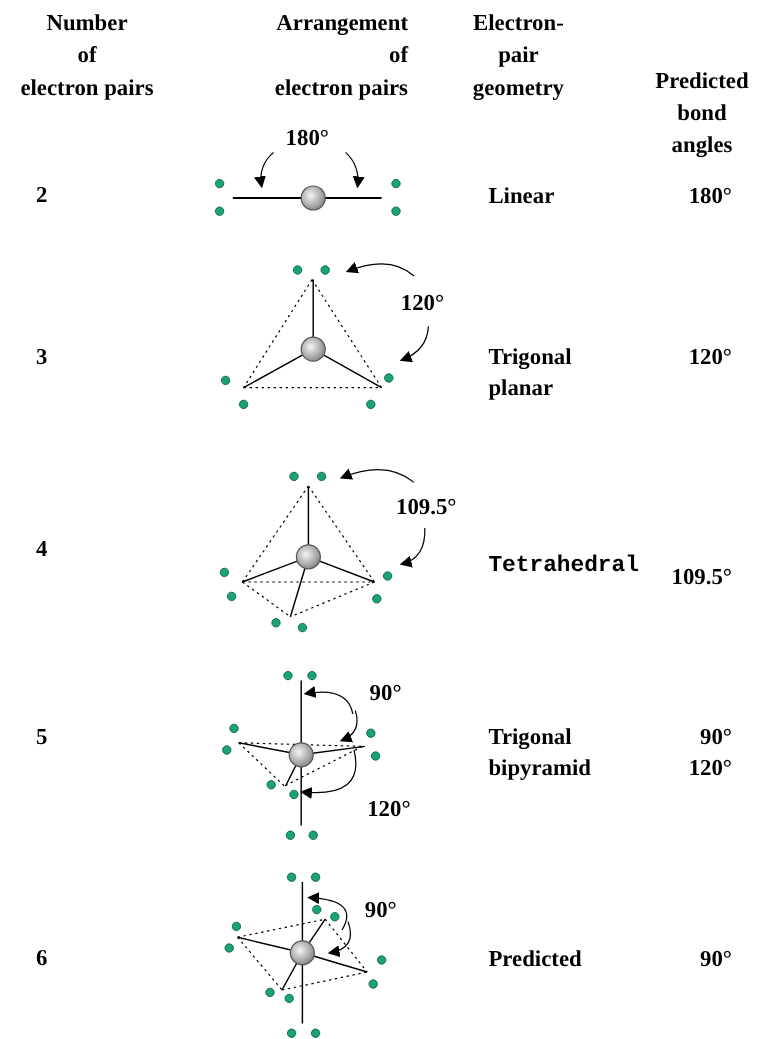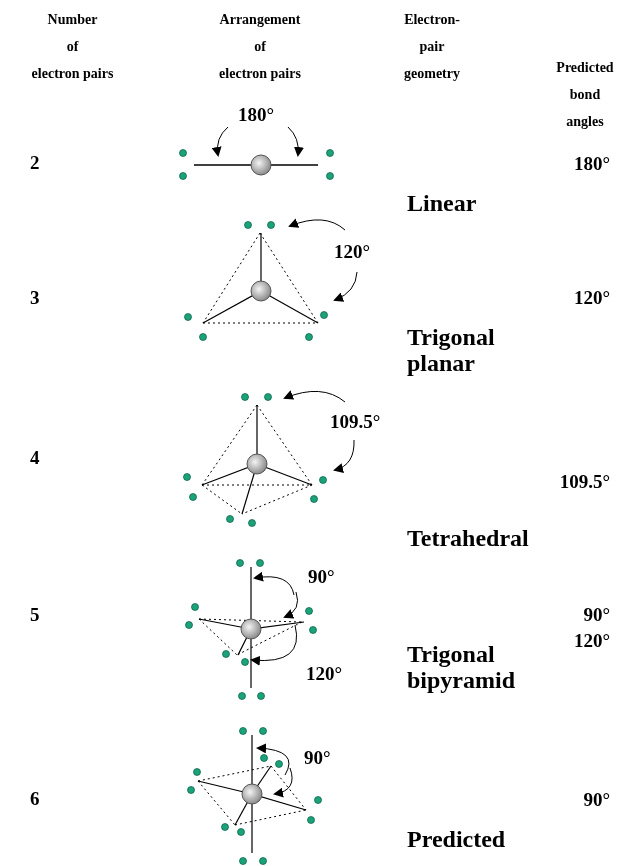--- a/index.html
+++ b/index.html
@@ -1,49 +1,49 @@
 <!DOCTYPE html>
 <html><head>
 <meta charset="utf-8">
 <style>
   html,body{margin:0;padding:0;background:#fff;}
   body{width:640px;height:866px;position:relative;overflow:hidden;font-family:"Liberation Serif","DejaVu Serif",serif;font-weight:bold;color:#000;}
-  .hdr{position:absolute;top:6px;text-align:center;font-size:14px;line-height:27px;white-space:pre-line;}
+  .hdr{position:absolute;top:6px;text-align:center;font-size:19px;line-height:27px;white-space:pre-line;}
   .num{position:absolute;font-size:19px;}
-  .geo{position:absolute;font-size:24px;line-height:26px;white-space:pre-line;margin-top:39px;}
+  .geo{position:absolute;font-size:19px;line-height:26px;white-space:pre-line;}
   .ang{position:absolute;font-size:19px;line-height:26px;text-align:right;white-space:pre-line;}
   svg{position:absolute;left:0;top:0;}
   .lbl{font-family:"Liberation Serif","DejaVu Serif",serif;font-weight:bold;font-size:19px;}
 </style>
 </head>
 <body>
 
 <div class="hdr" style="left:0;width:145px;">Number
 of
 electron pairs</div>
-<div class="hdr" style="left:180px;width:160px;">Arrangement
+<div class="hdr" style="left:180px;width:160px;text-align:right;">Arrangement
 of
 electron pairs</div>
 <div class="hdr" style="left:372px;width:120px;">Electron-
 pair
 geometry</div>
 <div class="hdr" style="left:530px;width:110px;margin-top:48px;">Predicted
 bond
 angles</div>
 
 <div class="num" style="left:30px;top:152px;">2</div>
 <div class="num" style="left:30px;top:287px;">3</div>
 <div class="num" style="left:30px;top:447px;">4</div>
 <div class="num" style="left:30px;top:604px;">5</div>
 <div class="num" style="left:30px;top:788px;">6</div>
 
 <div class="geo" style="left:407px;top:151px;">Linear</div>
 <div class="geo" style="left:407px;top:285px;">Trigonal
 planar</div>
-<div class="geo" style="left:407px;top:486px;">Tetrahedral</div>
+<div class="geo" style="left:407px;top:458px;font-family:Liberation Mono, monospace;">Tetrahedral</div>
 <div class="geo" style="left:407px;top:602px;">Trigonal
 bipyramid</div>
 <div class="geo" style="left:407px;top:787px;">Predicted</div>
 
 <div class="ang" style="right:30px;top:151px;">180°</div>
 <div class="ang" style="right:30px;top:285px;">120°</div>
 <div class="ang" style="right:30px;top:469px;">109.5°</div>
 <div class="ang" style="right:30px;top:602px;">90°
 120°</div>
 <div class="ang" style="right:30px;top:787px;">90°</div>

